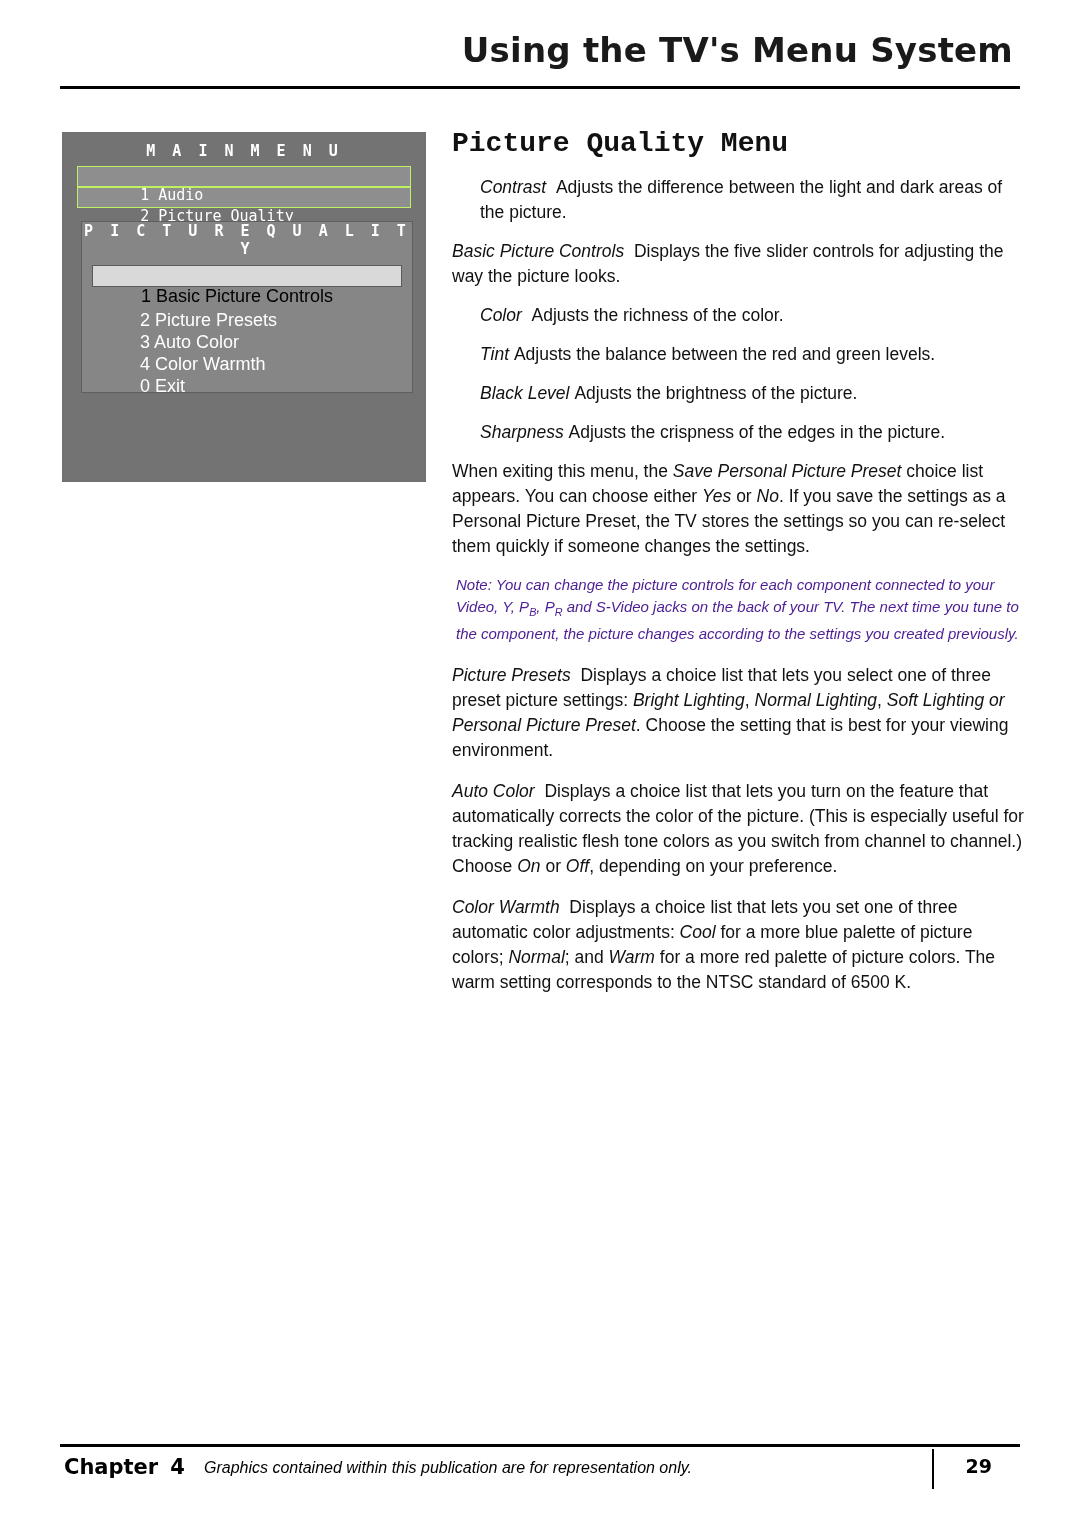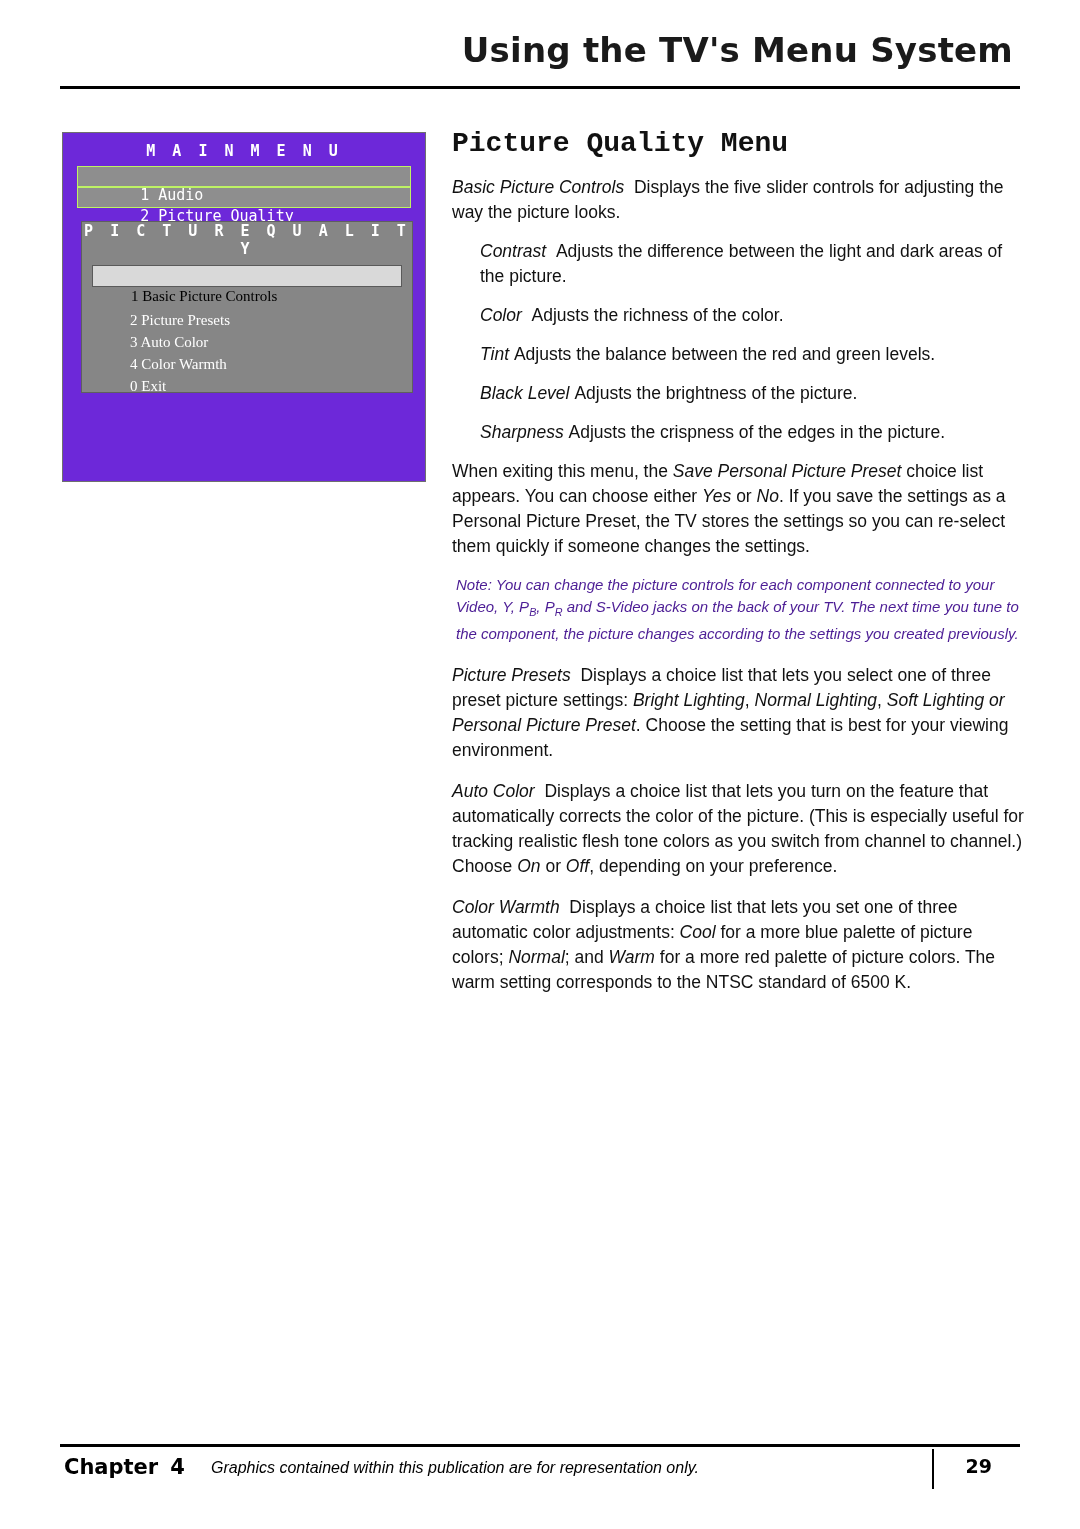--- a/index.html
+++ b/index.html
@@ -40,21 +40,21 @@
     background: #000;
   }
 
   
   .tv-menu {
     position: absolute;
     left: 62px;
     top: 132px;
     width: 362px;
     height: 348px;
-    background: #6d28d9;
+    background: #737373;
     border: 1px solid #6f6f6f;
   }
   .menu-title {
     font-family: "DejaVu Sans Mono", monospace;
     font-size: 15px;
     font-weight: bold;
     color: #ffffff;
     letter-spacing: 4px;
     text-align: center;
     padding-top: 9px;
@@ -97,22 +97,22 @@
     color: #ffffff;
     letter-spacing: 4px;
     text-align: center;
   }
   .submenu-list {
     margin-top: 7px;
     padding-left: 10px;
     padding-right: 10px;
   }
   .submenu-row {
-    font-family: Liberation Serif, serif;
-    font-size: 15px;
+    font-family: Liberation Sans, sans-serif;
+    font-size: 18px;
     color: #ffffff;
     height: 22px;
     line-height: 22px;
     padding-left: 8px;
     white-space: pre;
   }
   .submenu-row.highlight {
     background: #d9d9d9;
     color: #000000;
     border: 1px solid #5a5a5a;
@@ -174,21 +174,21 @@
     position: absolute;
     left: 4px;
     top: 0;
     font-size: 21px;
     font-weight: bold;
     font-family: "DejaVu Sans", sans-serif;
   }
   .footer .chapter .num { margin-left: 12px; }
   .footer .credit {
     position: absolute;
-    left: 151px;
+    left: 144px;
     top: 4px;
     font-size: 16px;
     font-style: italic;
     font-family: "Liberation Sans", sans-serif;
   }
   .footer .pageno {
     position: absolute;
     right: 28px;
     top: 0;
     font-size: 19px;
@@ -241,26 +241,26 @@
       <div class="submenu-row">
         <span>0</span><span> </span><span>Exit</span>
       </div>
     </div>
   </div>
 </div>
 
 <div class="body-col">
   <h2 class="section-title">Picture Quality Menu</h2>
 
+  <p class="para indent">
+    <span class="it">Contrast</span>&nbsp;&nbsp;<span>Adjusts the difference between the light and dark areas of the picture.</span>
+  </p>
+
   <p class="para">
     <span class="it">Basic Picture Controls</span>&nbsp;&nbsp;<span>Displays the five slider controls for adjusting the way the picture looks.</span>
-  </p>
-
-  <p class="para indent">
-    <span class="it">Contrast</span>&nbsp;&nbsp;<span>Adjusts the difference between the light and dark areas of the picture.</span>
   </p>
 
   <p class="para indent">
     <span class="it">Color</span>&nbsp;&nbsp;<span>Adjusts the richness of the color.</span>
   </p>
 
   <p class="para indent">
     <span class="it">Tint</span>&nbsp;<span>Adjusts the balance between the red and green levels.</span>
   </p>
 

